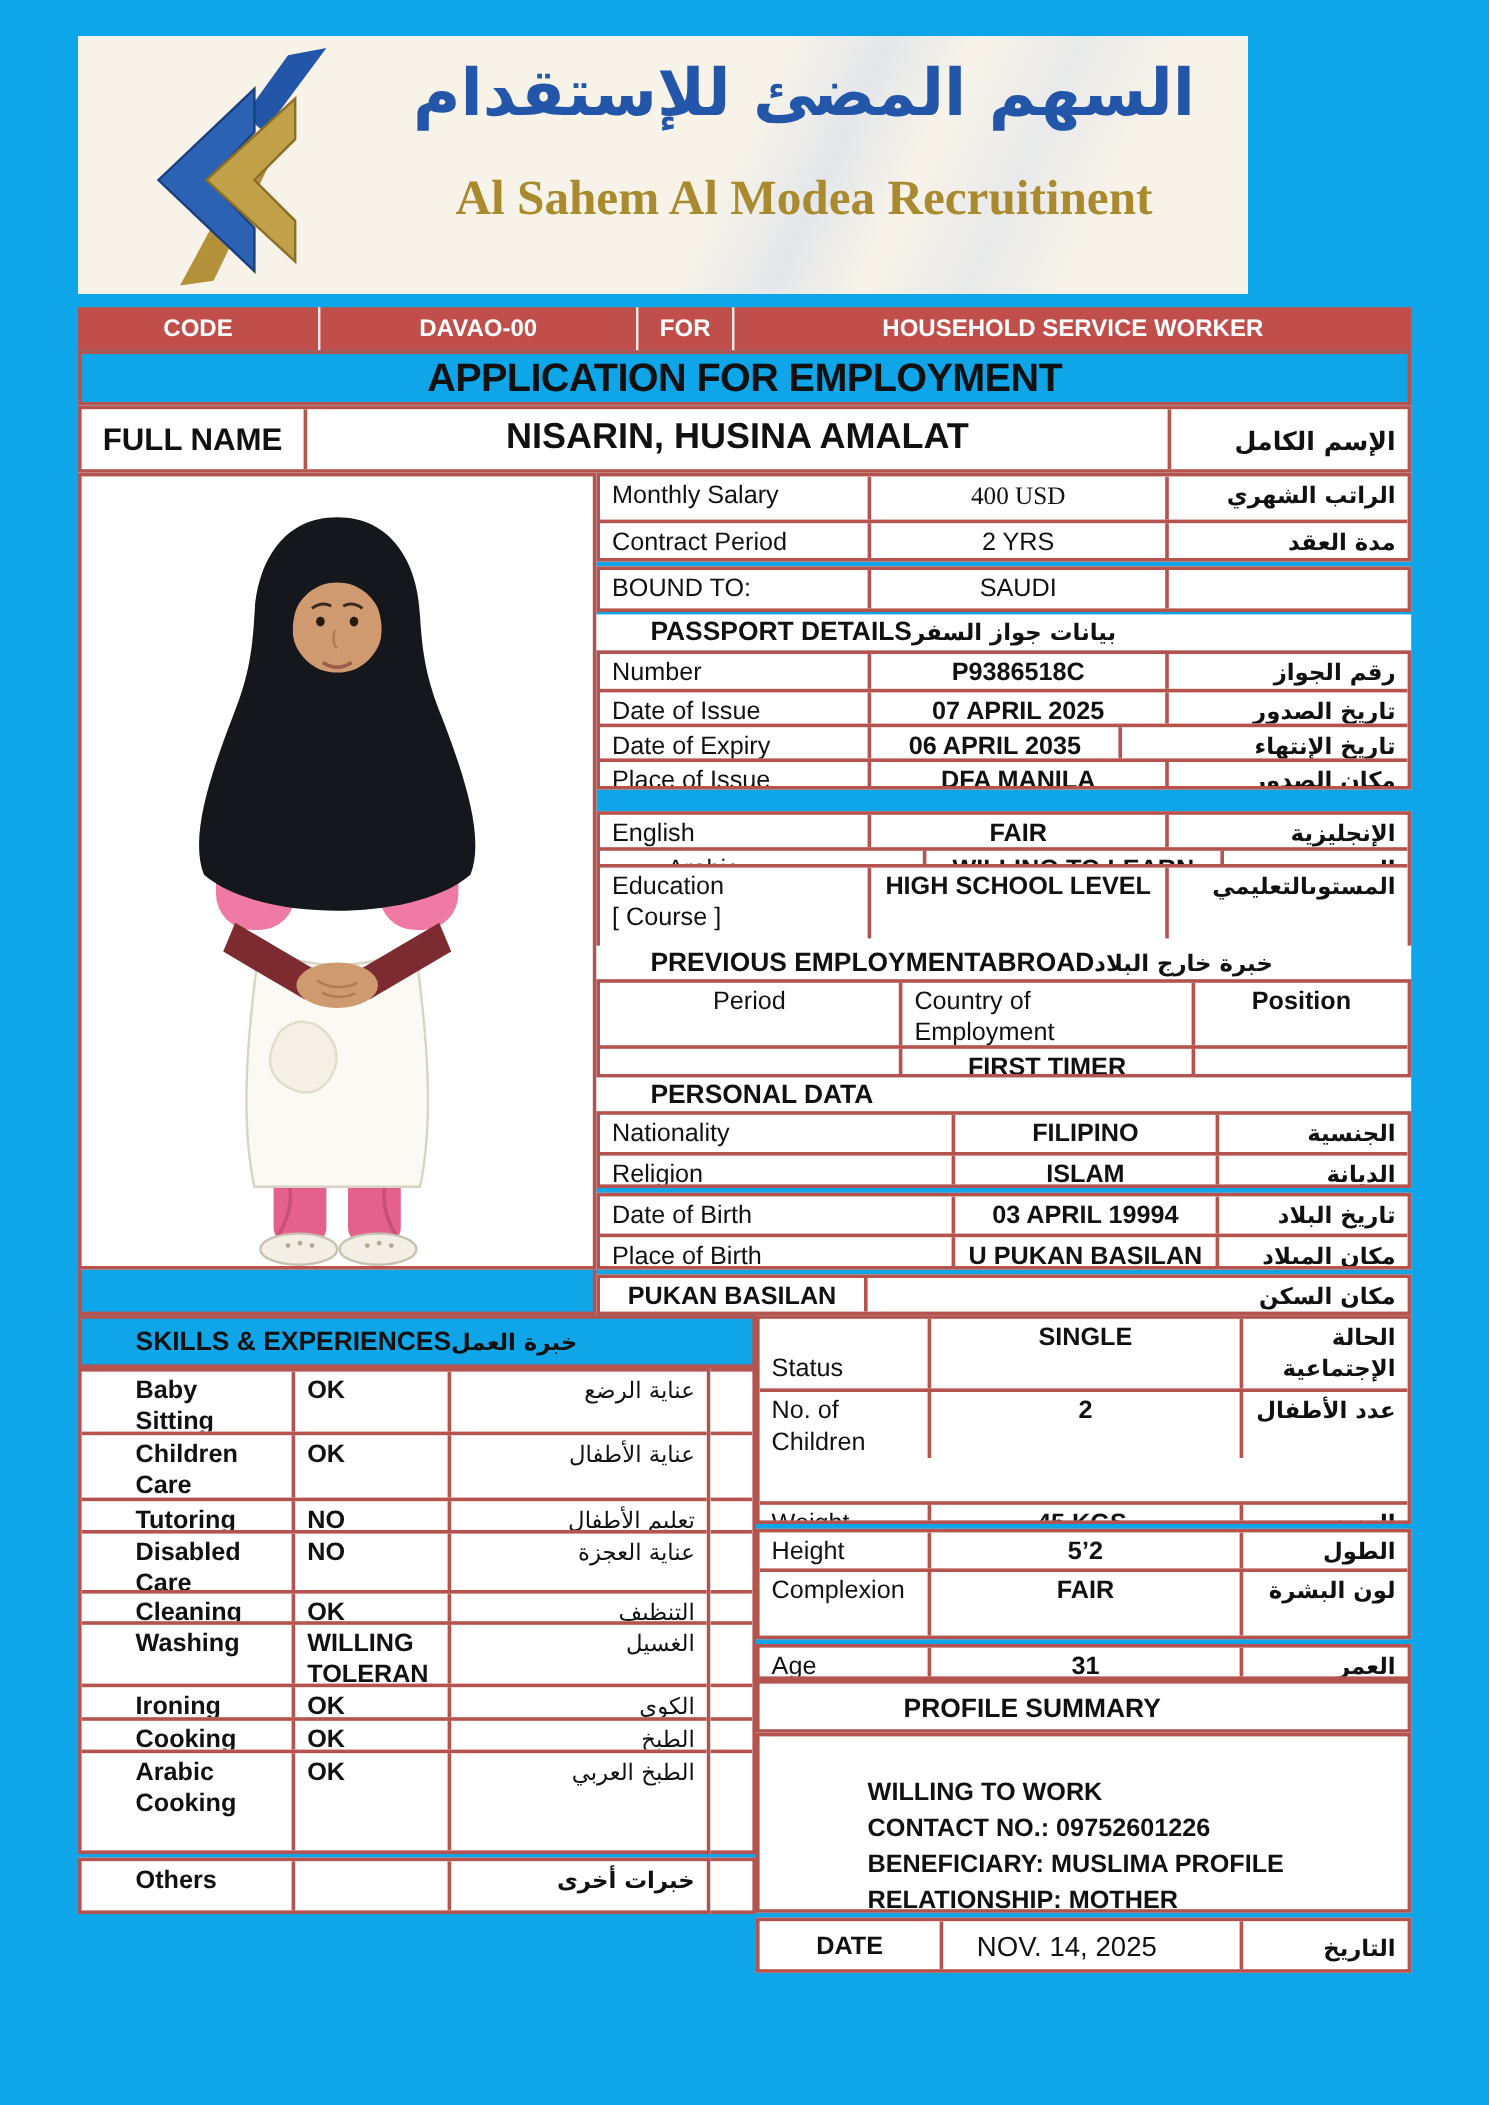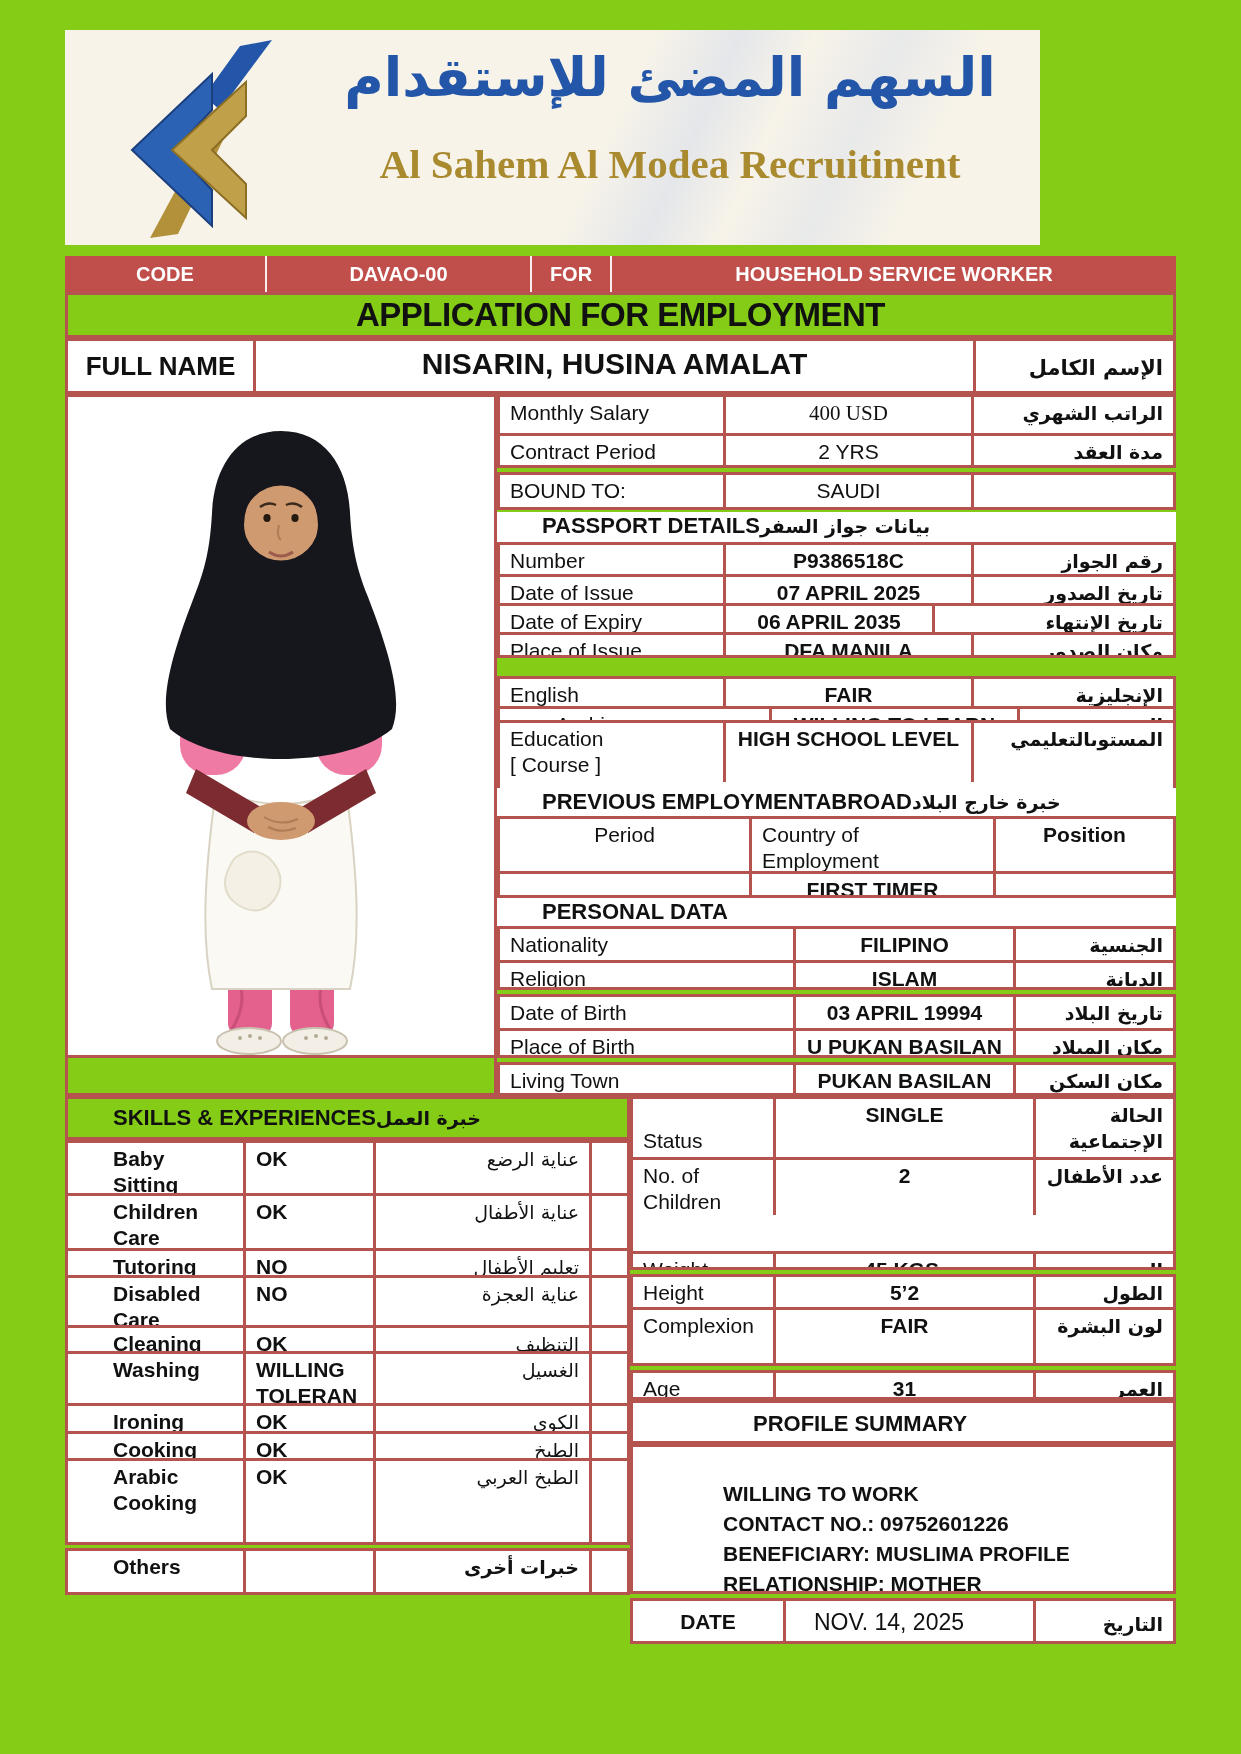--- a/index.html
+++ b/index.html
@@ -3,21 +3,21 @@
 <meta charset="utf-8">
 <style>
   :root{
     --red:#b5534e;
     --bar:#c04f4b;
     --blue:#2356a8;
     --gold:#a98a2e;
   }
   html,body{margin:0;padding:0;background:#ffffff;}
   .page{
-    position:relative;width:1241px;height:1754px;background:#84cc16;
+    position:relative;width:1241px;height:1754px;background:#0ea5e9;
     font-family:"Liberation Sans",sans-serif;color:#111;overflow:hidden;
   }
   .abs{position:absolute;box-sizing:border-box;}
   
   .tbl{position:absolute;box-sizing:border-box;border:3px solid var(--red);display:flex;flex-direction:column;background:#fff;overflow:hidden;}
   .row{display:flex;box-sizing:border-box;flex:none;}
   .row + .row{border-top:3px solid var(--red);}
   .c{box-sizing:border-box;border-left:3px solid var(--red);padding:3px 10px;font-size:21px;line-height:26px;overflow:hidden;flex:none;}
   .row > .c:first-child{border-left:none;}
   .b{font-weight:bold;}
@@ -238,21 +238,20 @@
       <div class="c ar rt" style="flex:1">تاريخ البلاد</div>
     </div>
     <div class="row" style="height:33px;">
       <div class="c" style="width:293px">Place of Birth</div>
       <div class="c val" style="width:220px">U PUKAN BASILAN</div>
       <div class="c ar rt" style="flex:1">مكان الميلاد</div>
     </div>
   </div>
   <div class="tbl" style="left:497px;top:1062px;width:679px;height:34px;">
     <div class="row" style="height:34px;">
-      <div class="c" style="width:293px">Living Town</div>
       <div class="c val" style="width:220px">PUKAN  BASILAN</div>
       <div class="c ar rt" style="flex:1">مكان السكن</div>
     </div>
   </div>
 
   <div class="skills-header">
     <span>SKILLS &amp; EXPERIENCES</span><span class="ar">خبرة العمل</span>
   </div>
 
   <div class="tbl" style="left:65px;top:1140px;width:527px;height:405px;">

